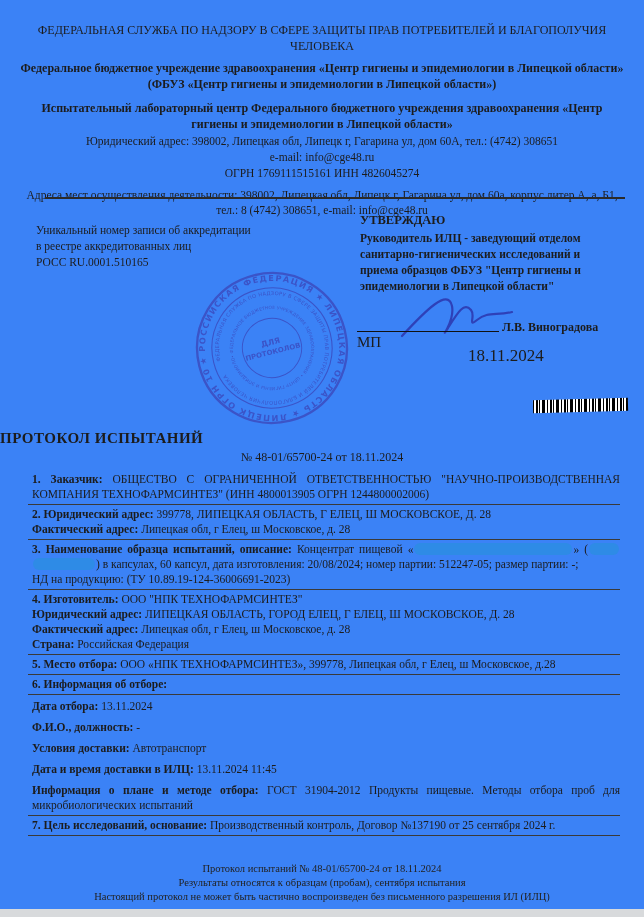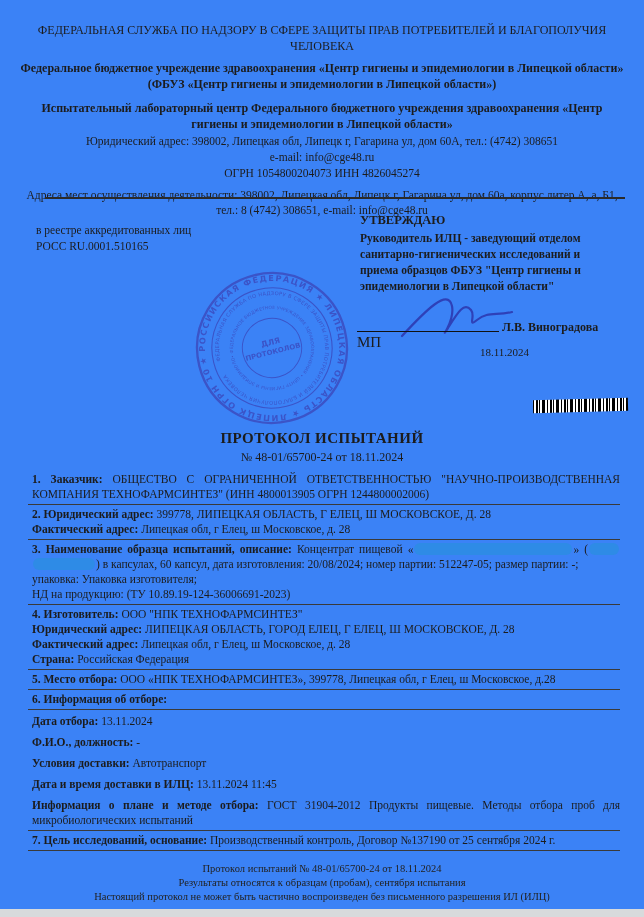--- a/index.html
+++ b/index.html
@@ -25,27 +25,27 @@
   
   .midband{position:absolute;top:200px;left:0;width:644px;height:228px;}
   .accred{position:absolute;left:36px;top:22px;font-size:11.5px;line-height:16px;}
   .approve{position:absolute;left:360px;top:12px;width:252px;font-size:11.5px;line-height:16px;font-weight:bold;}
   .approve .ttl{font-size:12.5px;margin-bottom:2px;}
   .stamp{position:absolute;left:194px;top:70px;width:156px;height:156px;transform:rotate(-14deg);opacity:.88;}
   .sig-squiggle{position:absolute;left:398px;top:88px;}
   .sig-line{position:absolute;left:357px;top:131px;width:142px;border-top:1.3px solid #111;}
   .sig-name{position:absolute;left:502px;top:120px;font-size:12px;font-weight:bold;}
   .sig-mp{position:absolute;left:357px;top:134px;font-size:15px;}
-  .sig-date{position:absolute;left:480px;top:146px;font-size:11px;}
+  .sig-date{position:absolute;left:468px;top:146px;font-size:17px;}
   .barcode{
     position:absolute;left:533px;top:199px;width:95px;height:13px;transform:rotate(-1.5deg);
     background:repeating-linear-gradient(90deg,#000 0 1px,#fff 1px 3px,#000 3px 5px,#fff 5px 6px,#000 6px 7px,#fff 7px 9px,#000 9px 12px,#fff 12px 14px);
   }
   
-  .ptitle{position:absolute;top:430px;left:0;right:0;text-align:center;font-weight:bold;font-size:15px;letter-spacing:.5px;}
+  .ptitle{position:absolute;top:430px;left:0;right:0;text-align:left;font-weight:bold;font-size:15px;letter-spacing:.5px;}
   .pnumber{position:absolute;top:450px;left:0;right:0;text-align:center;font-size:12px;}
   
   .sections{position:absolute;top:470px;left:28px;width:592px;font-size:11.5px;line-height:15px;}
   .row{border-bottom:1px solid #3a3a3a;padding:2px 0 2px 4px;}
   .row p{margin:0;}
   .just{text-align:justify;}
   b{font-weight:bold;}
   .redact{
     display:inline-block;height:12px;border-radius:7px;background:var(--redaction);
     vertical-align:text-bottom;margin:0 1px;
@@ -64,27 +64,28 @@
 
   <div class="header">
     <div class="h-agency">ФЕДЕРАЛЬНАЯ СЛУЖБА ПО НАДЗОРУ В СФЕРЕ ЗАЩИТЫ ПРАВ ПОТРЕБИТЕЛЕЙ И БЛАГОПОЛУЧИЯ ЧЕЛОВЕКА</div>
     <div class="h-org">
       <span>Федеральное бюджетное учреждение здравоохранения «Центр гигиены и эпидемиологии в Липецкой области»</span><br>
       <span>(ФБУЗ «Центр гигиены и эпидемиологии в Липецкой области»)</span>
     </div>
     <div class="h-lab">Испытательный лабораторный центр Федерального бюджетного учреждения здравоохранения «Центр гигиены и эпидемиологии в Липецкой области»</div>
     <div class="h-addr">Юридический адрес: 398002, Липецкая обл, Липецк г, Гагарина ул, дом 60А, тел.: (4742) 308651</div>
     <div class="h-addr">e-mail: info@cge48.ru</div>
-    <div class="h-addr">ОГРН 1054800204073 ИНН 4826045274</div>
+    <div class="h-addr">ОГРН 1769111515161 ИНН 4826045274</div>
     <div class="h-addr2">Адреса мест осуществления деятельности: 398002, Липецкая обл, Липецк г, Гагарина ул, дом 60а, корпус литер А, а, Б1, тел.: 8 (4742) 308651, e-mail: info@cge48.ru</div>
   </div>
   <div class="rule"></div>
 
   <div class="midband">
     <div class="accred">
+      <div>Уникальный номер записи об аккредитации</div>
       <div>в реестре аккредитованных лиц</div>
       <div>РОСС RU.0001.510165</div>
     </div>
 
     <div class="approve">
       <div class="ttl">УТВЕРЖДАЮ</div>
       <div>Руководитель ИЛЦ - заведующий отделом санитарно-гигиенических исследований и приема образцов ФБУЗ "Центр гигиены и эпидемиологии в Липецкой области"</div>
     </div>
 
     <svg class="stamp" viewBox="0 0 200 200">
@@ -135,21 +136,20 @@
     <div class="row">
       <p><b>2. Юридический адрес:</b>
         <span>399778, ЛИПЕЦКАЯ ОБЛАСТЬ, Г ЕЛЕЦ, Ш МОСКОВСКОЕ, Д. 28</span></p>
       <p><b>Фактический адрес:</b>
         <span>Липецкая обл, г Елец, ш Московское, д. 28</span></p>
     </div>
 
     <div class="row">
       <p class="just"><b>3. Наименование образца испытаний, описание:</b>
         <span>Концентрат пищевой «</span><span class="redact w160"></span><span>» (</span><span class="redact w30"></span><span class="redact w62"></span><span>) в капсулах, 60 капсул, дата изготовления: 20/08/2024; номер партии: 512247-05; размер партии: -;</span></p>
-      <p>упаковка: Упаковка изготовителя;</p>
       <p>НД на продукцию: (ТУ 10.89.19-124-36006691-2023)</p>
     </div>
 
     <div class="row">
       <p><b>4. Изготовитель:</b>
         <span>ООО "НПК ТЕХНОФАРМСИНТЕЗ"</span></p>
       <p><b>Юридический адрес:</b>
         <span>ЛИПЕЦКАЯ ОБЛАСТЬ, ГОРОД ЕЛЕЦ, Г ЕЛЕЦ, Ш МОСКОВСКОЕ, Д. 28</span></p>
       <p><b>Фактический адрес:</b>
         <span>Липецкая обл, г Елец, ш Московское, д. 28</span></p>

